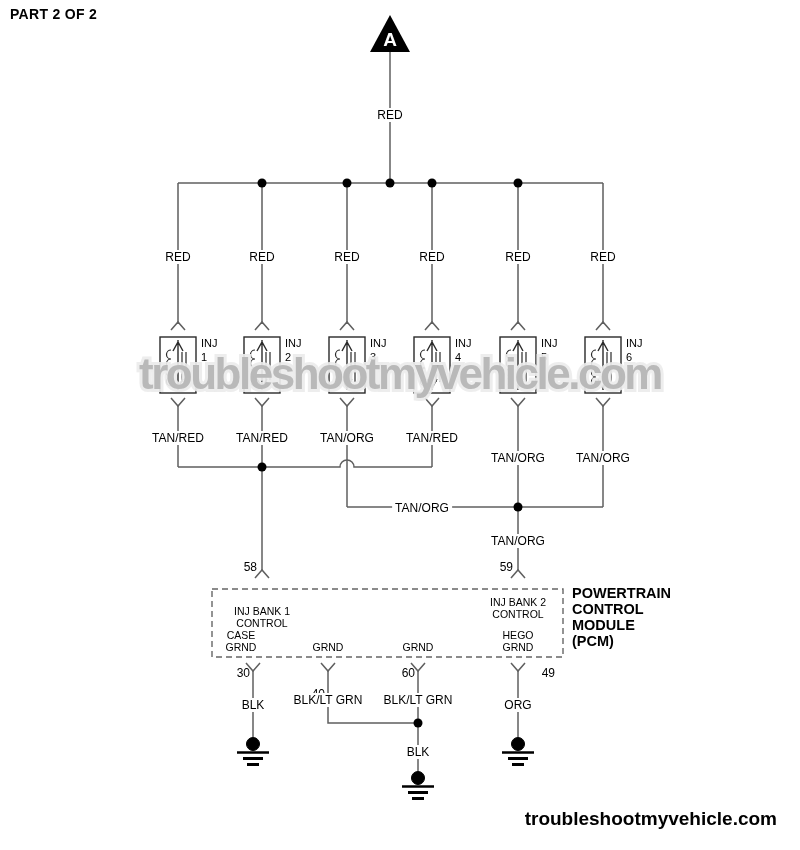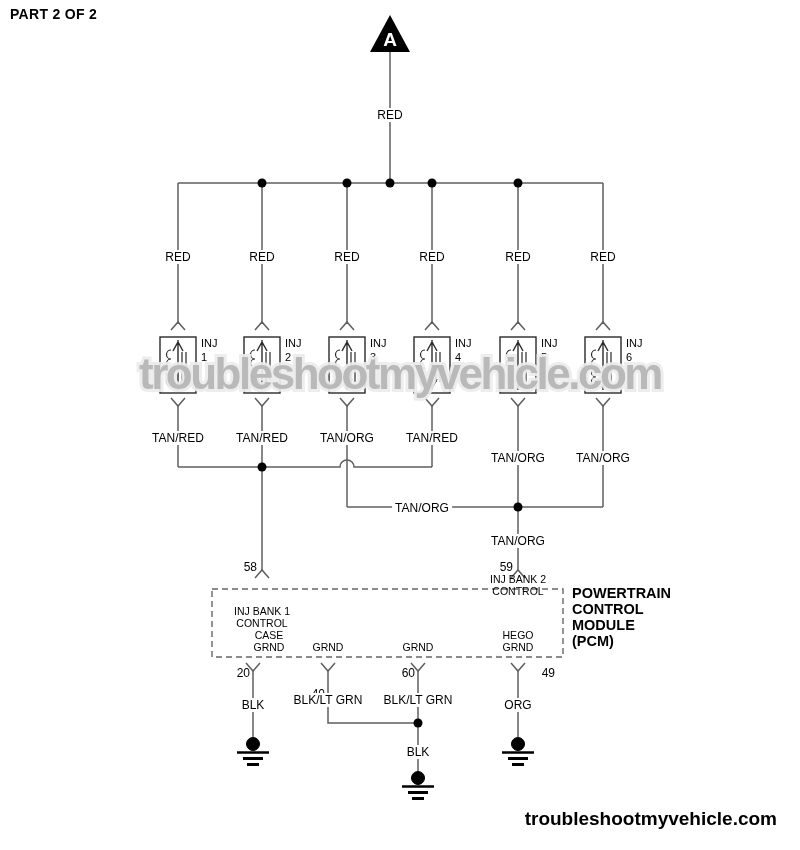--- a/index.html
+++ b/index.html
@@ -184,44 +184,44 @@
   <div class="lbl wire cx" style="left:422px;top:501px;">TAN/ORG</div>
   <div class="lbl wire cx" style="left:518px;top:534px;">TAN/ORG</div>
 
   <div class="lbl pin rx" style="left:257px;top:561px;">58</div>
   <div class="lbl pin rx" style="left:513px;top:561px;">59</div>
 
   <div class="lbl pcm-small cx" style="left:262px;top:606px;">
       <div>INJ BANK 1</div>
       <div>CONTROL</div>
     </div>
-  <div class="lbl pcm-small cx" style="left:518px;top:574px;">
+  <div class="lbl pcm-small cx" style="left:518px;top:597px;">
       <div>INJ BANK 2</div>
       <div>CONTROL</div>
     </div>
 
-  <div class="lbl pcm-small cx" style="left:269px;top:630px;">
+  <div class="lbl pcm-small cx" style="left:241px;top:630px;">
       <div>CASE</div>
       <div>GRND</div>
     </div>
   <div class="lbl pcm-small cx" style="left:328px;top:641.5px;">GRND</div>
   <div class="lbl pcm-small cx" style="left:418px;top:641.5px;">GRND</div>
   <div class="lbl pcm-small cx" style="left:518px;top:630px;">
       <div>HEGO</div>
       <div>GRND</div>
     </div>
 
   <div class="lbl pcm-title" style="left:572px;top:585px;">
       <div>POWERTRAIN</div>
       <div>CONTROL</div>
       <div>MODULE</div>
       <div>(PCM)</div>
     </div>
 
-  <div class="lbl pin rx" style="left:250px;top:667px;">20</div>
+  <div class="lbl pin rx" style="left:250px;top:667px;">30</div>
   <div class="lbl pin rx" style="left:325px;top:688px;">40</div>
   <div class="lbl pin rx" style="left:415px;top:667px;padding-left:31px;">60</div>
   <div class="lbl pin rx" style="left:515px;top:667px;margin-left:40px;">49</div>
 
   <div class="lbl wire cx" style="left:253px;top:698px;">BLK</div>
   <div class="lbl wire cx" style="left:328px;top:693px;">BLK/LT GRN</div>
   <div class="lbl wire cx" style="left:418px;top:693px;">BLK/LT GRN</div>
   <div class="lbl wire cx" style="left:518px;top:698px;">ORG</div>
   <div class="lbl wire cx" style="left:418px;top:745px;">BLK</div>
 

